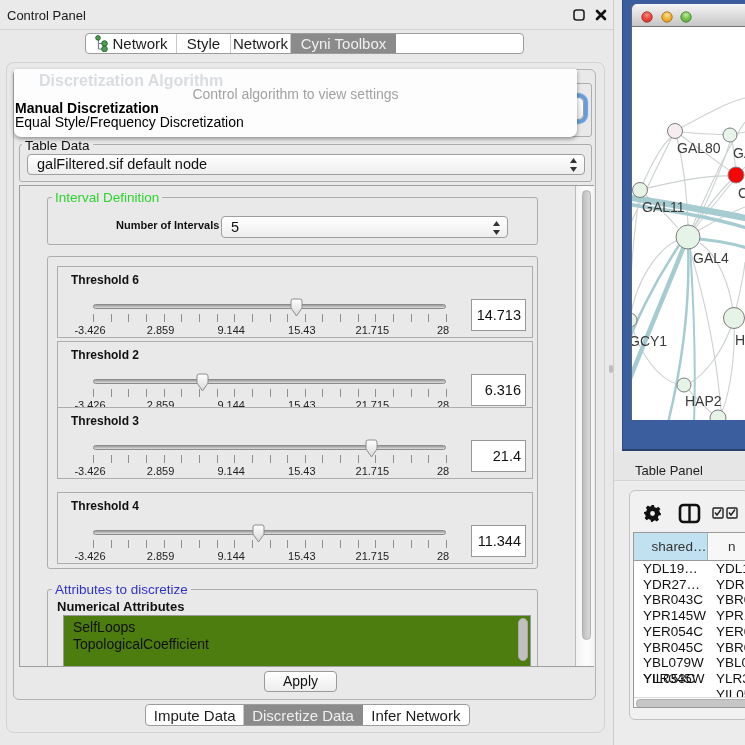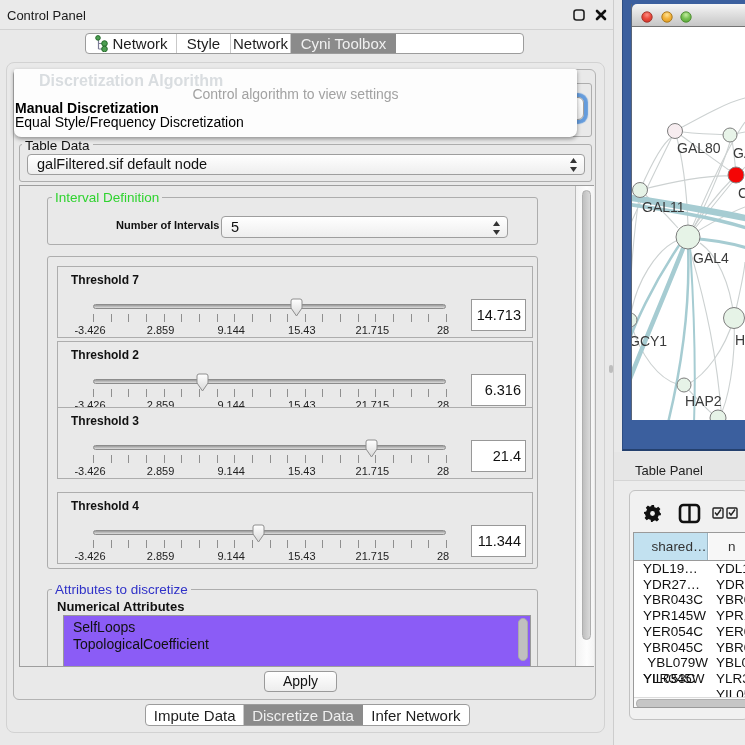--- a/index.html
+++ b/index.html
@@ -86,21 +86,21 @@
     <div class="combotext" style="top:2px;">5</div>
     <svg class="arr" style="right:6px;top:3px;" viewBox="0 0 9 16">
       <path d="M4.5,1 L8,6 L1,6 Z" fill="#333"></path>
       <path d="M4.5,15 L8,10 L1,10 Z" fill="#333"></path>
     </svg>
   </div>
 
   <div class="grp" style="left:47px;top:256px;width:491px;height:313px;"></div>
 
   <div id="thr1" class="thr" style="top:266px;height:72px;">
-        <div class="tname">Threshold 7</div>
+        <div class="tname">Threshold 6</div>
         <div class="track"></div>
         <div style="position:absolute;left:35.0px;top:47px;width:1px;height:8px;background:#8f8f8f;"></div>
         <div style="position:absolute;left:52.6px;top:47px;width:1px;height:8px;background:#8f8f8f;"></div>
         <div style="position:absolute;left:70.3px;top:47px;width:1px;height:8px;background:#8f8f8f;"></div>
         <div style="position:absolute;left:87.9px;top:47px;width:1px;height:8px;background:#8f8f8f;"></div>
         <div style="position:absolute;left:105.6px;top:47px;width:1px;height:8px;background:#8f8f8f;"></div>
         <div style="position:absolute;left:123.3px;top:47px;width:1px;height:8px;background:#8f8f8f;"></div>
         <div style="position:absolute;left:140.9px;top:47px;width:1px;height:8px;background:#8f8f8f;"></div>
         <div style="position:absolute;left:158.5px;top:47px;width:1px;height:8px;background:#8f8f8f;"></div>
         <div style="position:absolute;left:176.2px;top:47px;width:1px;height:8px;background:#8f8f8f;"></div>
@@ -261,21 +261,21 @@
             </defs>
             <path d="M3,4 Q3,2 5,2 L12,2 Q14,2 14,4 L14,11 L8.5,19 L3,11 Z" fill="url(#tg3)" stroke="#8e8e8e" stroke-width="1"></path>
           </svg>
         </div>
         <div class="vbox">11.344</div>
       </div>
 
   <div class="grp" style="left:47px;top:589px;width:491px;height:100px;"></div>
   <div class="grptitle" style="left:52px;top:582px;color:#3032c8;">Attributes to discretize</div>
   <div class="lbl" style="left:57px;top:599px;font-size:13px;font-weight:bold;color:#111;">Numerical Attributes</div>
-  <div class="abs" style="left:63px;top:615px;width:468px;height:70px;background:#8b5cf6;border:1px solid #999;">
+  <div class="abs" style="left:63px;top:615px;width:468px;height:70px;background:#4d7c0f;border:1px solid #999;">
     <div class="lbl" style="left:9px;top:3px;font-size:14px;color:#111;">SelfLoops</div>
     <div class="lbl" style="left:9px;top:20px;font-size:14px;color:#111;">TopologicalCoefficient</div>
     <div class="abs" style="left:454px;top:2px;width:10px;height:43px;background:#c0c0c0;border:1px solid #ababab;border-radius:5px;"></div>
   </div>
  </div>
 </div>
 
 <div class="abs" style="left:575px;top:186px;width:19px;height:480px;background:linear-gradient(90deg,#f2f2f2,#fdfdfd 60%,#f4f4f4);border-left:1px solid #bbbbbb;"></div>
 <div class="abs" style="left:582px;top:190px;width:9px;height:450px;background:linear-gradient(90deg,#bfbfbf,#dadada);border:1px solid #aeaeae;border-radius:4.5px;"></div>
 
@@ -421,21 +421,21 @@
       <div class="cell" style="left:9px;top:43.7px;width:65px;height:16px;line-height:15px;">YDR27…</div>
       <div class="cell" style="left:82px;top:43.7px;width:30px;height:16px;line-height:15px;">YDR27</div>
       <div class="cell" style="left:9px;top:59.4px;width:65px;height:16px;line-height:15px;">YBR043C</div>
       <div class="cell" style="left:82px;top:59.4px;width:30px;height:16px;line-height:15px;">YBR04</div>
       <div class="cell" style="left:9px;top:75.1px;width:65px;height:16px;line-height:15px;">YPR145W</div>
       <div class="cell" style="left:82px;top:75.1px;width:30px;height:16px;line-height:15px;">YPR14</div>
       <div class="cell" style="left:9px;top:90.8px;width:65px;height:16px;line-height:15px;">YER054C</div>
       <div class="cell" style="left:82px;top:90.8px;width:30px;height:16px;line-height:15px;">YER05</div>
       <div class="cell" style="left:9px;top:106.5px;width:65px;height:16px;line-height:15px;">YBR045C</div>
       <div class="cell" style="left:82px;top:106.5px;width:30px;height:16px;line-height:15px;">YBR04</div>
-      <div class="cell" style="left:9px;top:122.2px;width:65px;height:16px;line-height:15px;text-align:right;">YBL079W</div>
+      <div class="cell" style="left:9px;top:122.2px;width:65px;height:16px;line-height:15px;">YBL079W</div>
       <div class="cell" style="left:82px;top:122.2px;width:30px;height:16px;line-height:15px;">YBL07</div>
       <div class="cell" style="left:9px;top:137.9px;width:65px;height:16px;line-height:15px;">YLR345W</div>
       <div class="cell" style="left:82px;top:137.9px;width:30px;height:16px;line-height:15px;">YLR34</div>
       <div class="cell" style="left:9px;top:138px;width:65px;height:16px;line-height:15px;">YIL053C</div>
       <div class="cell" style="left:82px;top:153.6px;width:30px;height:16px;line-height:15px;">YIL05</div>
     </div>
   <div class="abs" style="left:0;top:164px;width:112px;height:12px;background:#fafafa;border-top:1px solid #dcdcdc;"></div>
   <div class="abs" style="left:2px;top:166px;width:118px;height:9px;background:#c6c6c6;border:1px solid #b0b0b0;border-radius:4px;"></div>
 </div>
 

